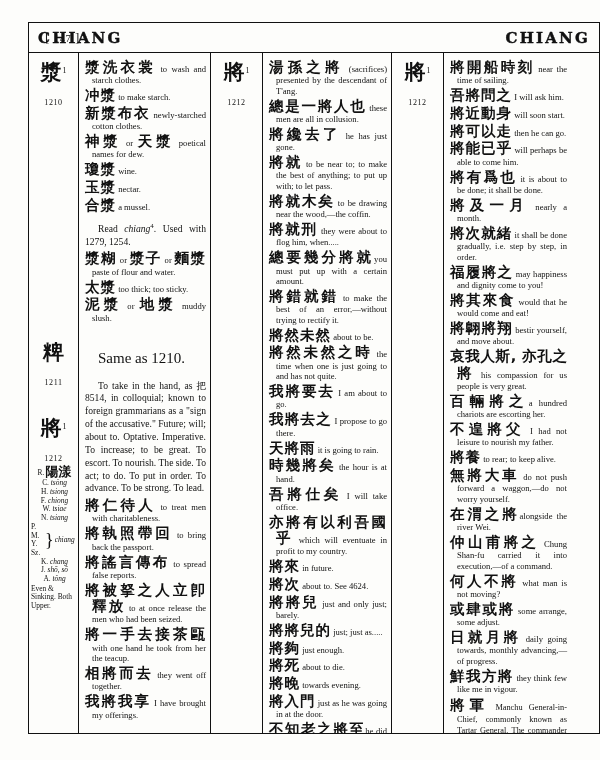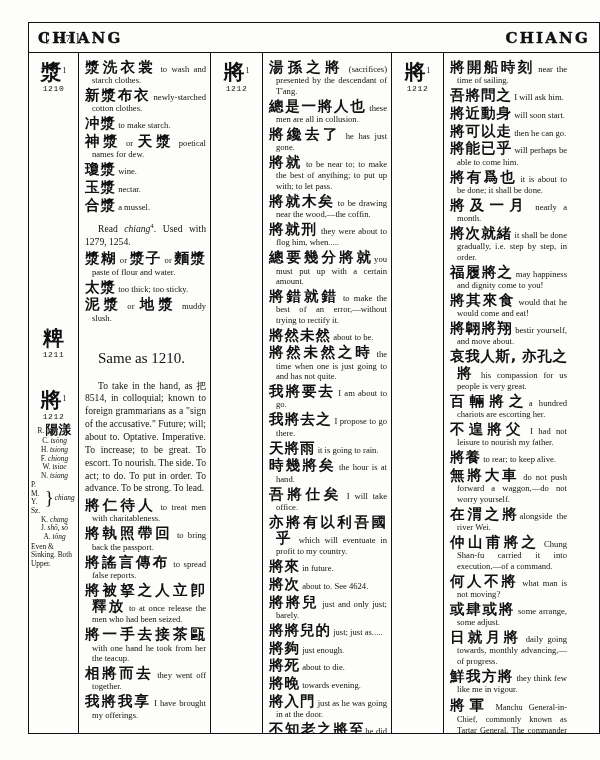--- a/index.html
+++ b/index.html
@@ -95,22 +95,22 @@
     font-size:8px;
     vertical-align:super;
     font-family:"Liberation Serif", serif;
     font-weight:normal;
     margin-left:1px;
   }
   .hw .num{
     display:block;
     font-size:8px;
     letter-spacing:.6px;
-    margin-top:1px;
-    font-family:Liberation Mono, monospace;
+    margin-top:15px;
+    font-family:Liberation Serif, serif;
   }
   .hw.sp1{margin-top:0px;}
   .hw.sp2{margin-top:234px;}
   .hw.sp3{margin-top:30px;}
 
   
   .dialects{
     margin-top:2px;
     font-size:7.4px;
     line-height:1.18;
@@ -273,24 +273,24 @@
             <div class="dial-note">Even &amp; Sinking.  Both Upper.</div>
           </div>
         </div>
 
         <div class="body-cell">
 
           <div class="entry">
             <span class="cn">漿洗衣裳</span> <span class="en">to wash and starch clothes.</span>
           </div>
           <div class="entry">
+            <span class="cn">冲漿</span> <span class="en">to make starch.</span>
+          </div>
+          <div class="entry">
             <span class="cn">新漿布衣</span> <span class="en">newly-starched cotton clothes.</span>
-          </div>
-          <div class="entry">
-            <span class="cn">冲漿</span> <span class="en">to make starch.</span>
           </div>
           <div class="entry">
             <span class="cn">神漿</span> <span class="en">or</span> <span class="cn">天漿</span> <span class="en">poetical names for dew.</span>
           </div>
           <div class="entry">
             <span class="cn">瓊漿</span> <span class="en">wine.</span>
           </div>
           <div class="entry">
             <span class="cn">玉漿</span> <span class="en">nectar.</span>
           </div>

